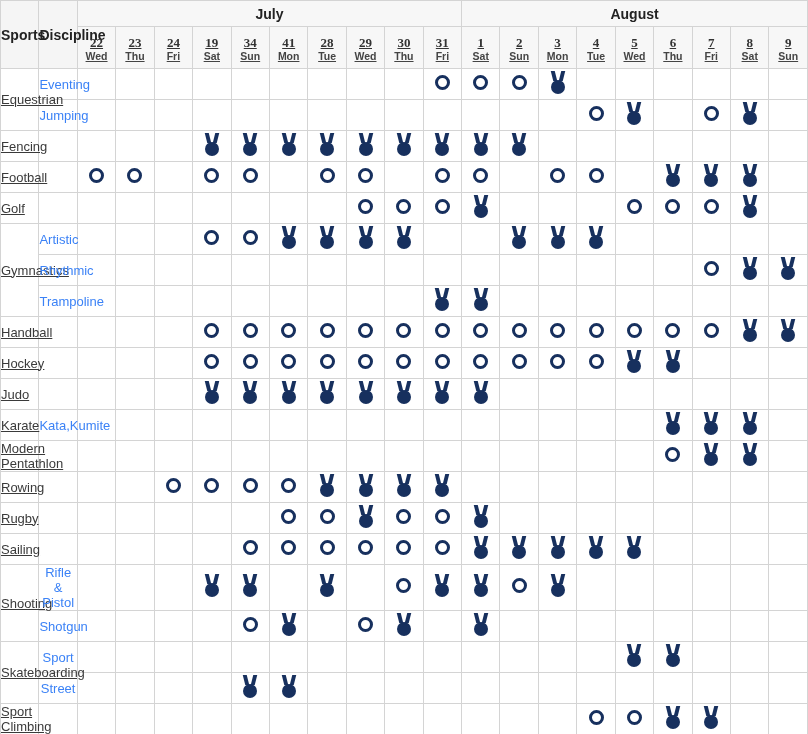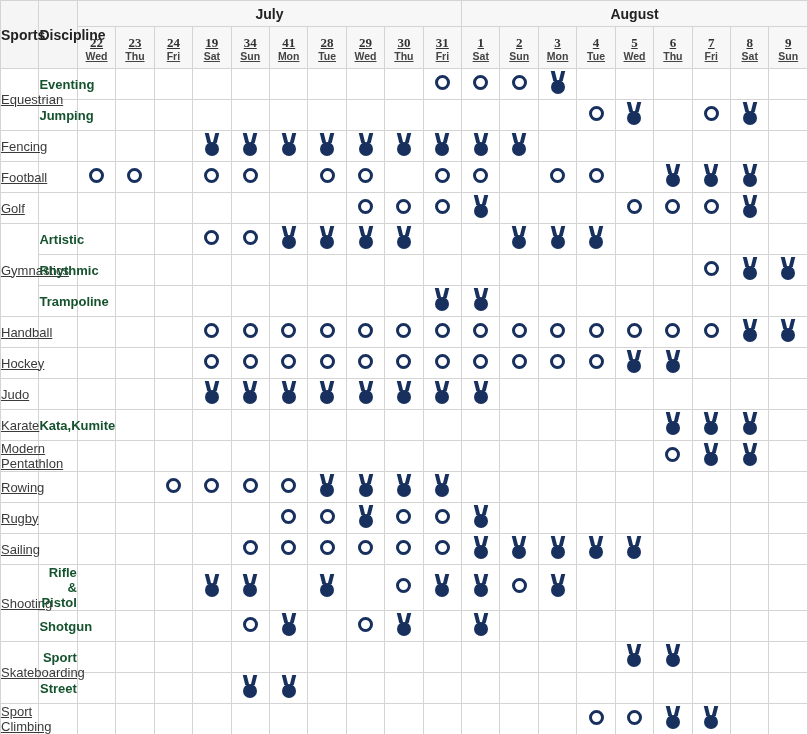--- a/index.html
+++ b/index.html
@@ -73,23 +73,22 @@
     margin-left: 36px;
   }
   td.sport span.slink {
     text-decoration: underline;
     cursor: pointer;
   }
   td.disc {
     width: 120px;
     padding-left: 8px;
     font-size: 13px;
-    color: #14532d;
-    text-align: right;
-    font-weight: bold;
+    color: #3b82f6;
+    text-align: center;
   }
   td.day {
     text-align: center;
     height: 31px;
   }
   tr.r { height: 31px; }
 
   
   .mk { display: inline-block; line-height: 0; }
   .ring {

